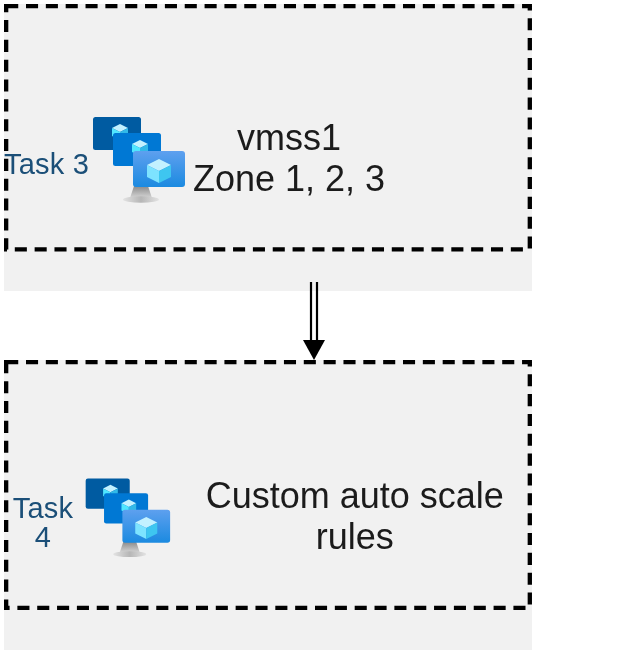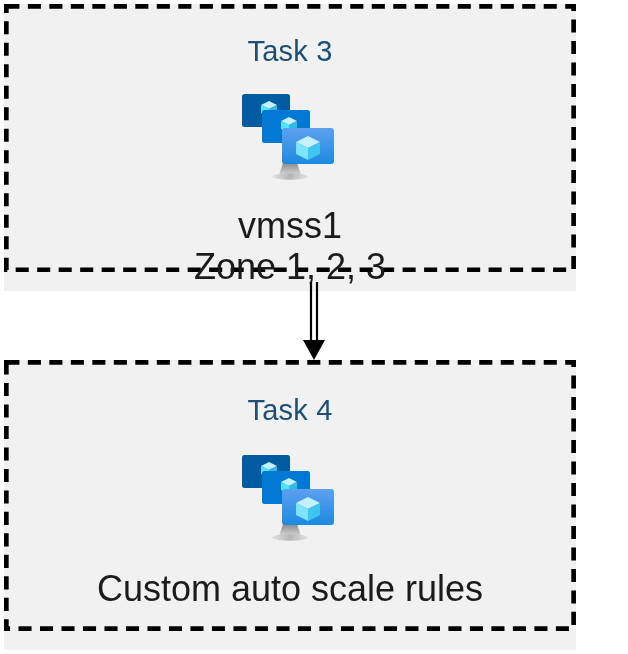--- a/index.html
+++ b/index.html
@@ -21,25 +21,25 @@
     left: 0; top: 0;
     width: 628px;
     height: 654px;
     background: #ffffff;
   }
 
   
   .task-box {
     position: absolute;
     left: 4px;
-    width: 572px;
+    width: 528px;
     background: #f1f1f1;
     box-sizing: border-box;
     display: flex;
-    flex-direction: column;
+    flex-direction: row;
     align-items: center;
   }
   .task-box .dash-frame {
     position: absolute;
     left: 0; top: 0; right: 0; bottom: 0;
     pointer-events: none;
   }
   .task-box .dash-frame rect {
     fill: none;
     stroke: #000000;

